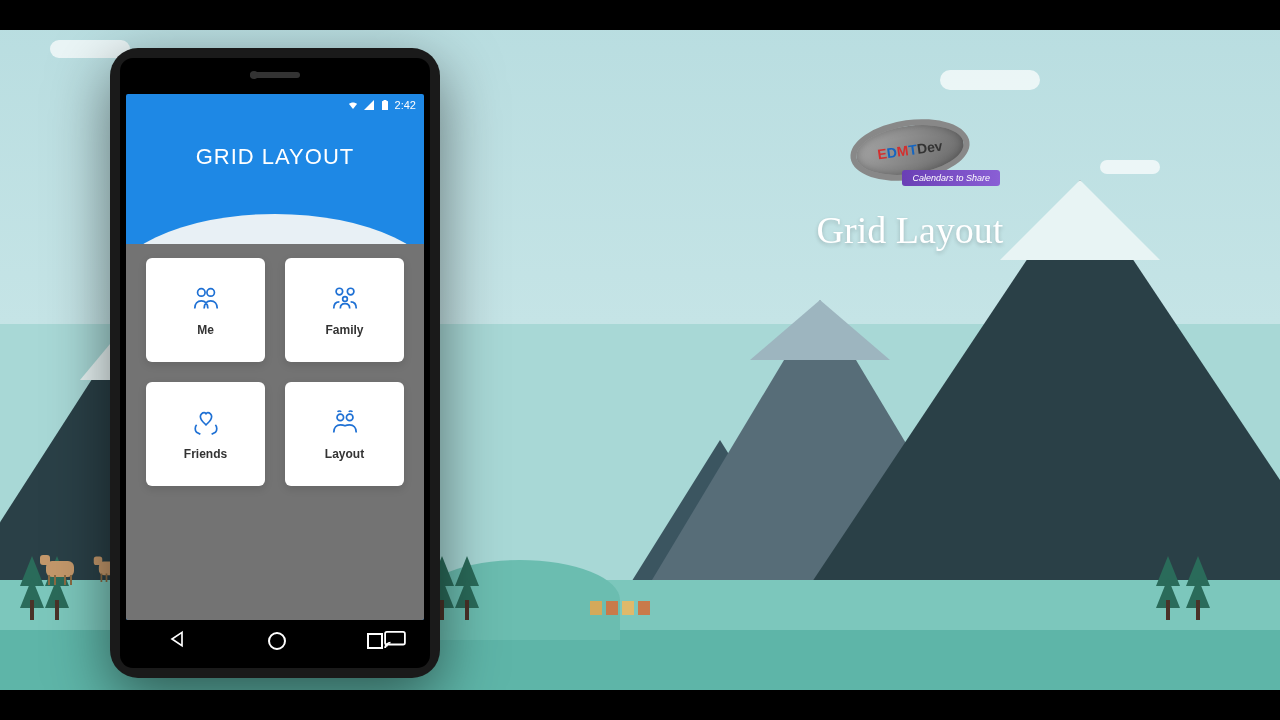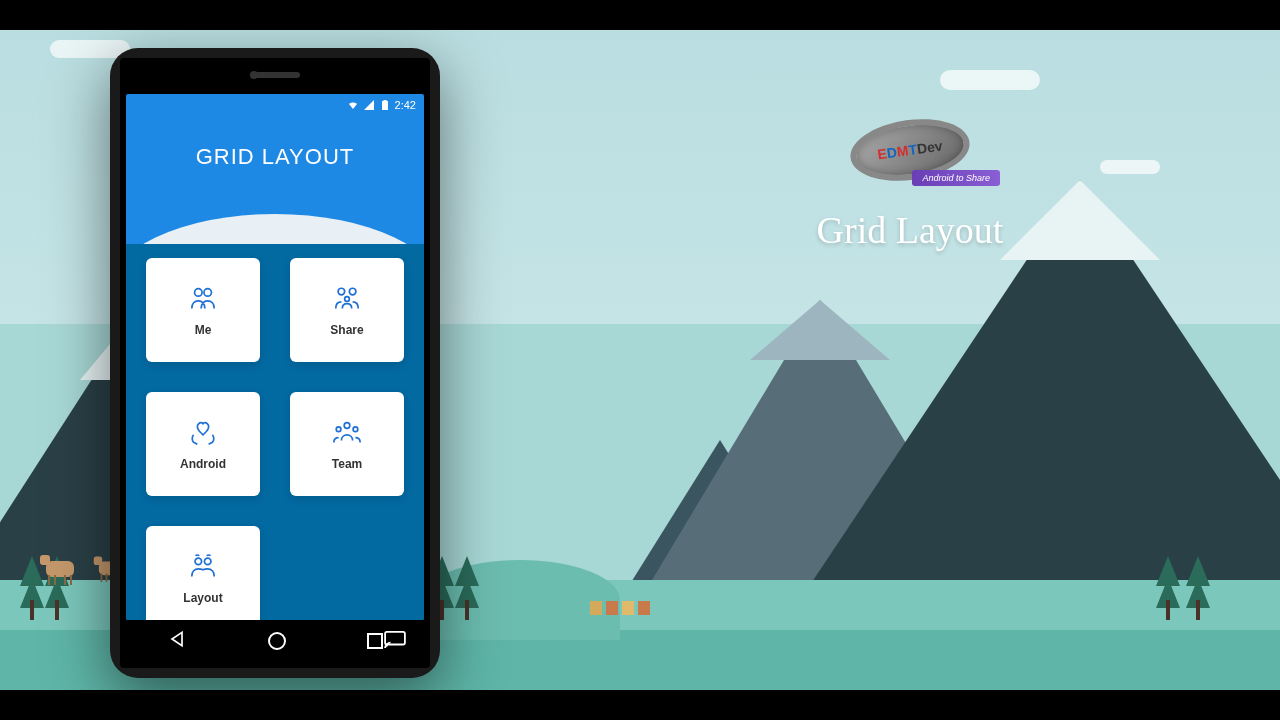--- a/index.html
+++ b/index.html
@@ -37,30 +37,30 @@
 .houses { position: absolute; bottom: 105px; left: 590px; display: flex; gap: 4px; }
 .house { width: 12px; height: 14px; background: #d4a95a; }
 .house:nth-child(2) { background: #c97a4a; }
 .house:nth-child(3) { background: #e0b96a; }
 .house:nth-child(4) { background: #c97a4a; }
 .letterbox { position: absolute; left: 0; right: 0; height: 30px; background: #000; }
 .lb-top { top: 0; } .lb-bot { bottom: 0; }
 
 
 .phone { position: absolute; left: 110px; top: 48px; width: 330px; height: 630px; background: #1a1a1a; border-radius: 28px; padding: 10px; box-shadow: 0 20px 60px rgba(0,0,0,0.5); }
-.phone-inner { background: #000; border-radius: 4px; height: 100%; padding: 36px 6px 48px 6px; position: relative; }
+.phone-inner { background: #000; border-radius: 13px; height: 100%; padding: 36px 6px 48px 6px; position: relative; }
 .speaker { position: absolute; top: 14px; left: 50%; transform: translateX(-50%); width: 50px; height: 6px; background: #333; border-radius: 3px; }
 .camera { position: absolute; top: 13px; left: 42%; width: 8px; height: 8px; background: #333; border-radius: 50%; }
 .screen { background: #1e88e5; height: 100%; border-radius: 2px; position: relative; overflow: hidden; }
 .statusbar { height: 22px; display: flex; justify-content: flex-end; align-items: center; padding: 0 8px; gap: 4px; color: #fff; font-size: 11px; }
 .statusbar svg { width: 12px; height: 12px; fill: #fff; }
 .header { text-align: center; padding: 28px 0 40px 0; }
 .header-title { color: #fff; font-size: 22px; font-weight: 400; letter-spacing: 1px; }
 .curve { position: absolute; top: 120px; left: -20px; right: -20px; height: 80px; background: #e8f0f5; border-radius: 50% 50% 0 0 / 100% 100% 0 0; }
-.grid-area { position: absolute; top: 150px; left: 0; right: 0; bottom: 0; background: #0369a1; padding: 14px 20px; display: grid; grid-template-columns: 1fr 1fr; gap: 30px; align-content: start; }
+.grid-area { position: absolute; top: 150px; left: 0; right: 0; bottom: 0; background: #737373; padding: 14px 20px; display: grid; grid-template-columns: 1fr 1fr; gap: 20px; align-content: start; }
 .card { background: #fff; border-radius: 6px; height: 104px; display: flex; flex-direction: column; align-items: center; justify-content: center; gap: 8px; box-shadow: 0 3px 8px rgba(0,0,0,0.12); cursor: pointer; }
 .card-icon { width: 32px; height: 32px; display: flex; align-items: center; justify-content: center; }
 .card-icon svg { width: 30px; height: 30px; stroke: #1e70d4; fill: none; stroke-width: 1.8; }
 .card-label { font-size: 12px; font-weight: 700; color: #333; }
 .navbar { position: absolute; bottom: 8px; left: 6px; right: 6px; height: 38px; display: flex; align-items: center; justify-content: space-around; }
 .navbar svg { width: 20px; height: 20px; stroke: #fff; fill: none; stroke-width: 2; }
 .navbar .nb-sq { width: 16px; height: 16px; border: 2px solid #fff; }
 .navbar .nb-circ { width: 18px; height: 18px; border: 2px solid #fff; border-radius: 50%; }
 .cast { position: absolute; bottom: 15px; right: 24px; }
 .cast svg { width: 22px; height: 18px; stroke: #fff; fill: none; stroke-width: 2; }
@@ -185,41 +185,30 @@
         </div>
         <div class="card">
           <span class="card-icon">
             <svg viewBox="0 0 32 32">
                 <circle cx="10" cy="8" r="3.5"></circle>
                 <circle cx="22" cy="8" r="3.5"></circle>
                 <circle cx="16" cy="16" r="2.5"></circle>
                 <path d="M4 26c0-5 3-7 6-7M28 26c0-5-3-7-6-7M11 26c0-3 2-5 5-5s5 2 5 5"></path>
               </svg>
           </span>
-          <span class="card-label">Share</span>
+          <span class="card-label">Family</span>
         </div>
         <div class="card">
           <span class="card-icon">
             <svg viewBox="0 0 32 32">
                 <path d="M16 18c-3-3-6-5-6-9 0-2 2-4 4-4 1 0 2 1 2 2 0-1 1-2 2-2 2 0 4 2 4 4 0 4-3 6-6 9z"></path>
                 <path d="M6 18c-2 2-2 6 0 8l4 2M26 18c2 2 2 6 0 8l-4 2"></path>
               </svg>
           </span>
-          <span class="card-label">Android</span>
-        </div>
-        <div class="card">
-          <span class="card-icon">
-            <svg viewBox="0 0 32 32">
-                <circle cx="16" cy="8" r="3"></circle>
-                <circle cx="7" cy="12" r="2.5"></circle>
-                <circle cx="25" cy="12" r="2.5"></circle>
-                <path d="M10 24c0-4 3-6 6-6s6 2 6 6M2 26c0-3 2-5 5-5M30 26c0-3-2-5-5-5"></path>
-              </svg>
-          </span>
-          <span class="card-label">Team</span>
+          <span class="card-label">Friends</span>
         </div>
         <div class="card">
           <span class="card-icon">
             <svg viewBox="0 0 32 32">
                 <circle cx="11" cy="10" r="3.5"></circle>
                 <circle cx="21" cy="10" r="3.5"></circle>
                 <path d="M4 26c0-5 3-8 7-8M28 26c0-5-3-8-7-8M11 18c3 0 5 1 5 1s2-1 5-1"></path>
                 <path d="M8 4c1-1 3-1 4 0M20 4c1-1 3-1 4 0"></path>
               </svg>
           </span>
@@ -247,16 +236,16 @@
   </div>
 </div>
 
 <div class="rs">
   <div class="logo">
     <div class="logo-ring">
       <span class="logo-text">
         <span class="e">E</span><span class="d">D</span><span class="m">M</span><span class="t">T</span><span class="dev">Dev</span>
       </span>
     </div>
-    <div class="logo-sub">Android to Share</div>
+    <div class="logo-sub">Calendars to Share</div>
   </div>
   <div class="title-sub">Grid Layout</div>
 </div>
 
 </body></html>

